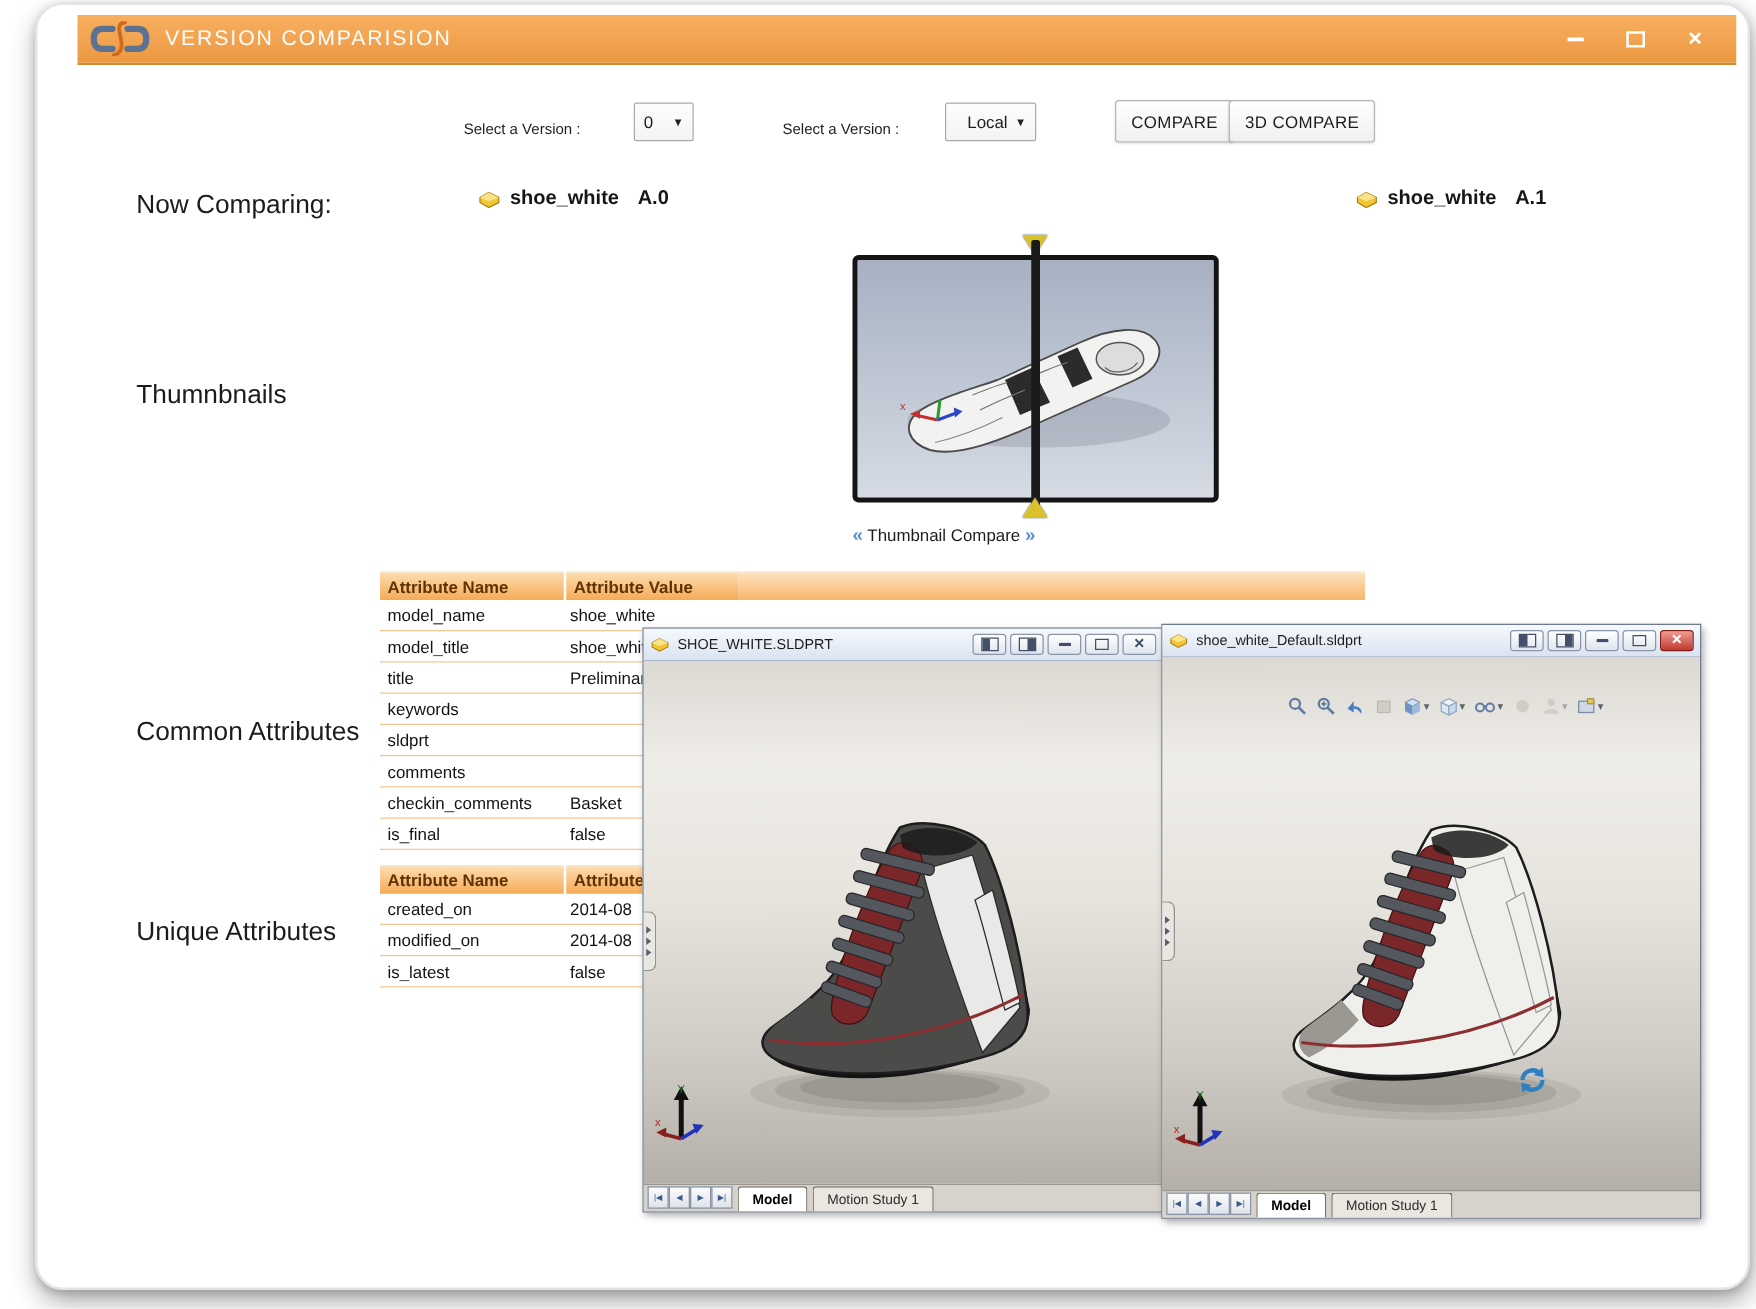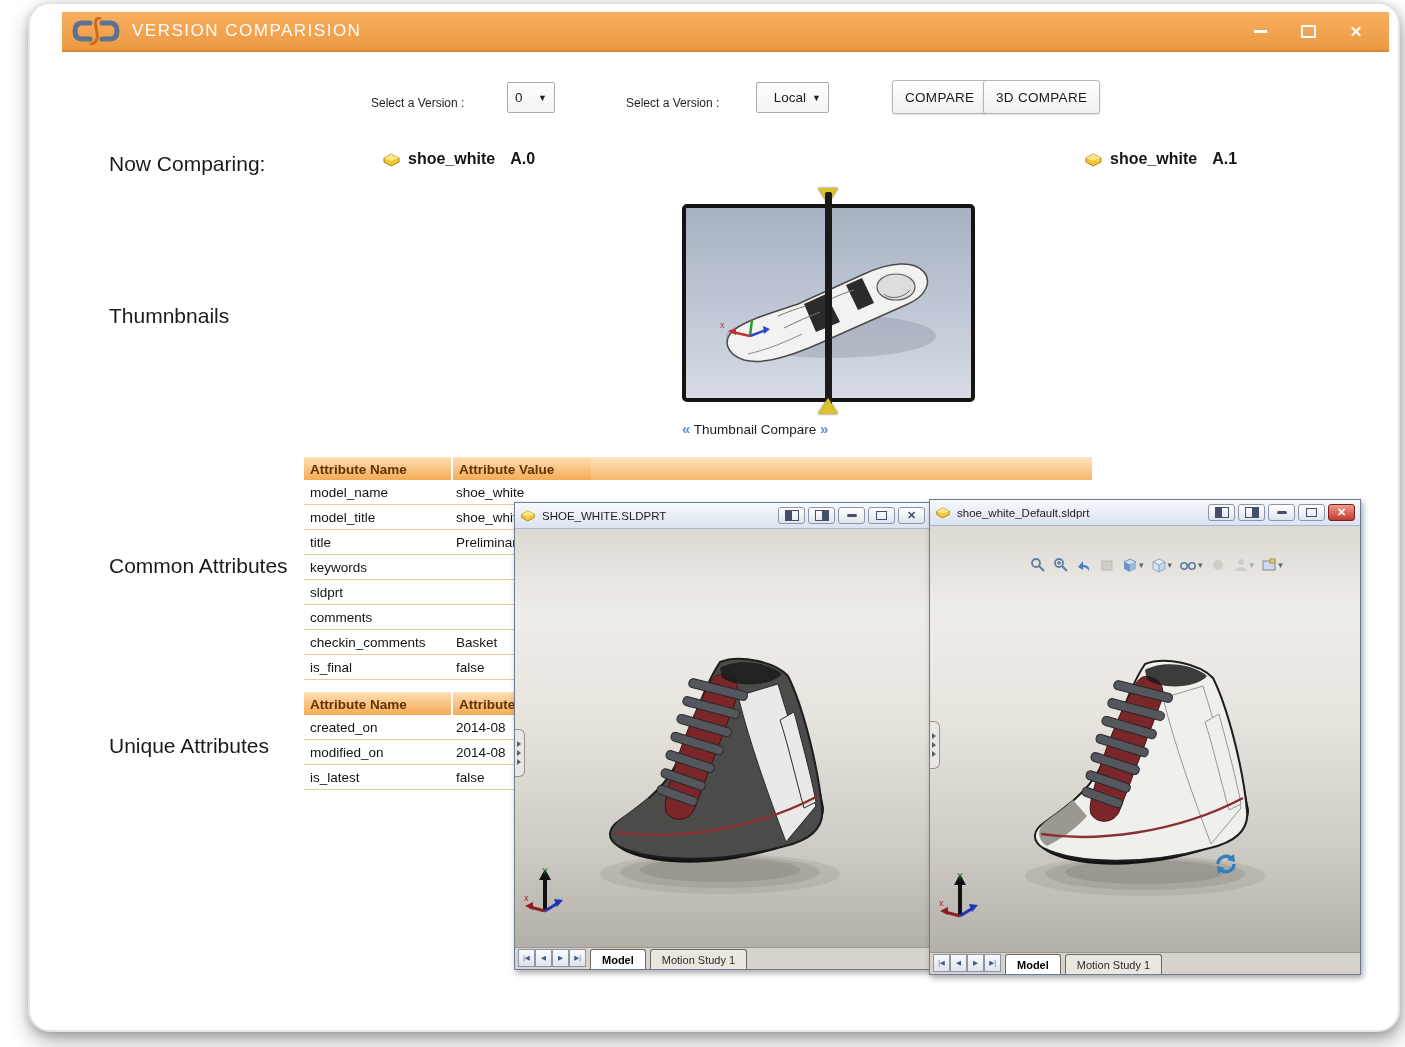--- a/index.html
+++ b/index.html
@@ -192,21 +192,21 @@
     <div class="tri top"></div>
     <div class="divider"></div>
     <div class="tri bot"></div>
   </div>
   <div class="thumblabel">
     <span class="arr">«</span>
     <span>Thumbnail Compare</span>
     <span class="arr">»</span>
   </div>
 
-  <span class="secl" style="left:47px;top:542px;">Common Attributes</span>
+  <span class="secl" style="left:47px;top:562px;">Common Attributes</span>
   <div class="atable" style="left:242px;top:445px;">
     <div class="ahead">
       <div class="ahseg s1">Attribute Name</div>
       <div class="ahseg s2">Attribute Value</div>
       <div class="ahseg s3"></div>
     </div>
     <div class="trow">
           <div class="tname">model_name</div>
           <div class="tval">shoe_white</div>
         </div>

